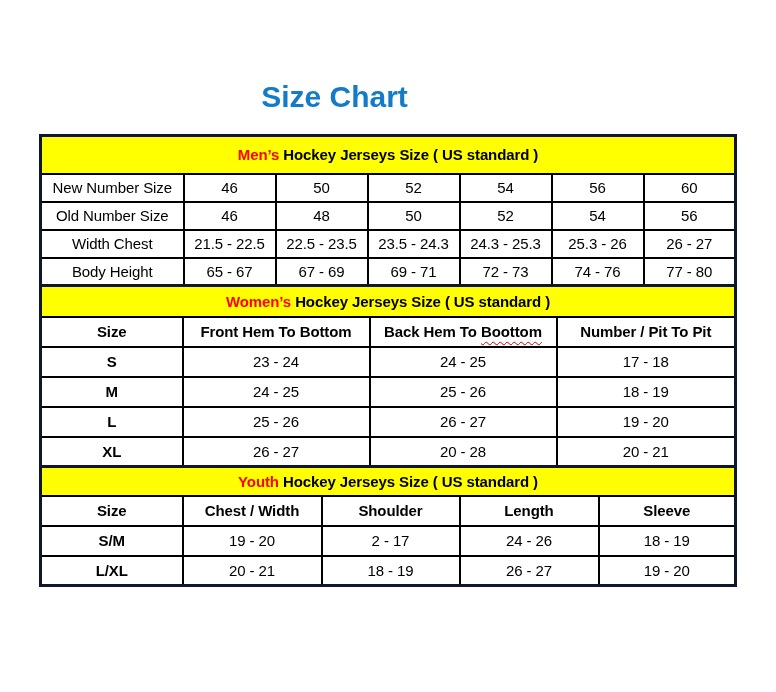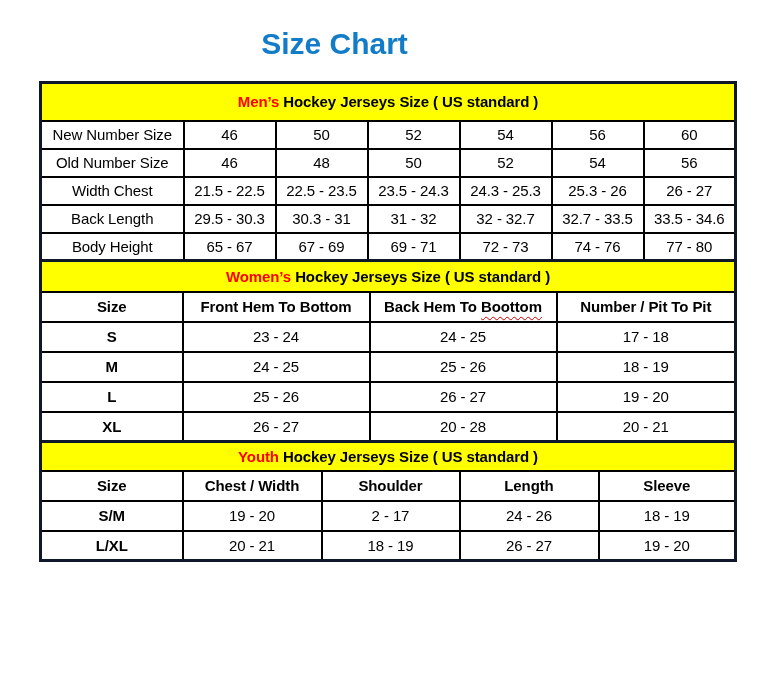--- a/index.html
+++ b/index.html
@@ -1,21 +1,21 @@
 <!DOCTYPE html>
 <html style="--title-blue: #137CC8; --band-yellow: #FFFF00; --accent-red: #FF0000;"><head>
 <meta charset="utf-8">
 <style>
   * { margin:0; padding:0; box-sizing:border-box; }
   html,body { background:#ffffff; }
   .page {
     width:776px; height:692px; background:#fff; overflow:hidden;
     font-family:"Liberation Sans", sans-serif; color:#000;
   }
-  .content { width:591px; margin-left:39px; padding-top:27px; }
+  .content { width:591px; margin-left:39px; padding-top:80px; }
   .title {
     text-align:center; font-size:30px; font-weight:bold;
     color:var(--title-blue, #137CC8); margin-bottom:20px;
   }
   table.tbl {
     border-collapse:collapse; table-layout:fixed; width:695px;
     border:3px solid #0f172a;
   }
   table.t2, table.t3 { margin-top:-3px; }
   .tbl td, .tbl th {
@@ -85,29 +85,20 @@
         <td>56</td>
       </tr>
       <tr>
         <td>Width Chest</td>
         <td>21.5 - 22.5</td>
         <td>22.5 - 23.5</td>
         <td>23.5 - 24.3</td>
         <td>24.3 - 25.3</td>
         <td>25.3 - 26</td>
         <td>26 - 27</td>
-      </tr>
-      <tr>
-        <td>Back Length</td>
-        <td>29.5 - 30.3</td>
-        <td>30.3 - 31</td>
-        <td>31 - 32</td>
-        <td>32 - 32.7</td>
-        <td>32.7 - 33.5</td>
-        <td>33.5 - 34.6</td>
       </tr>
       <tr>
         <td>Body Height</td>
         <td>65 - 67</td>
         <td>67 - 69</td>
         <td>69 - 71</td>
         <td>72 - 73</td>
         <td>74 - 76</td>
         <td>77 - 80</td>
       </tr>

